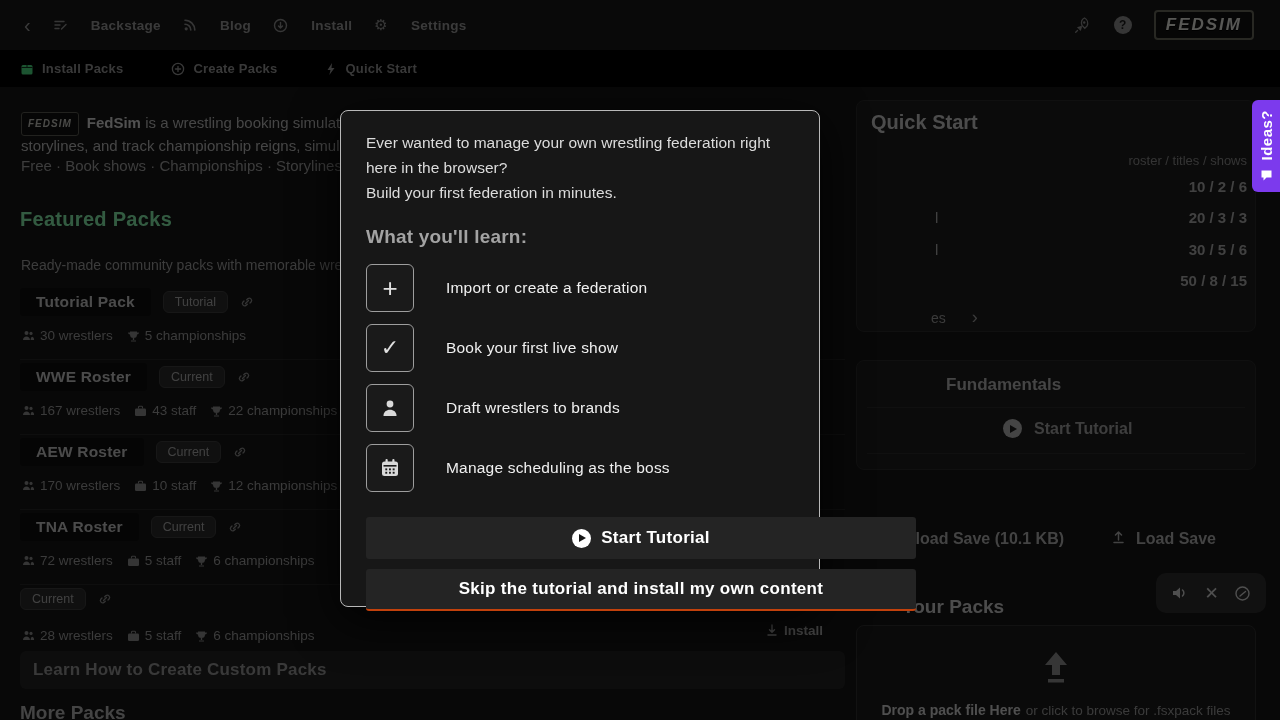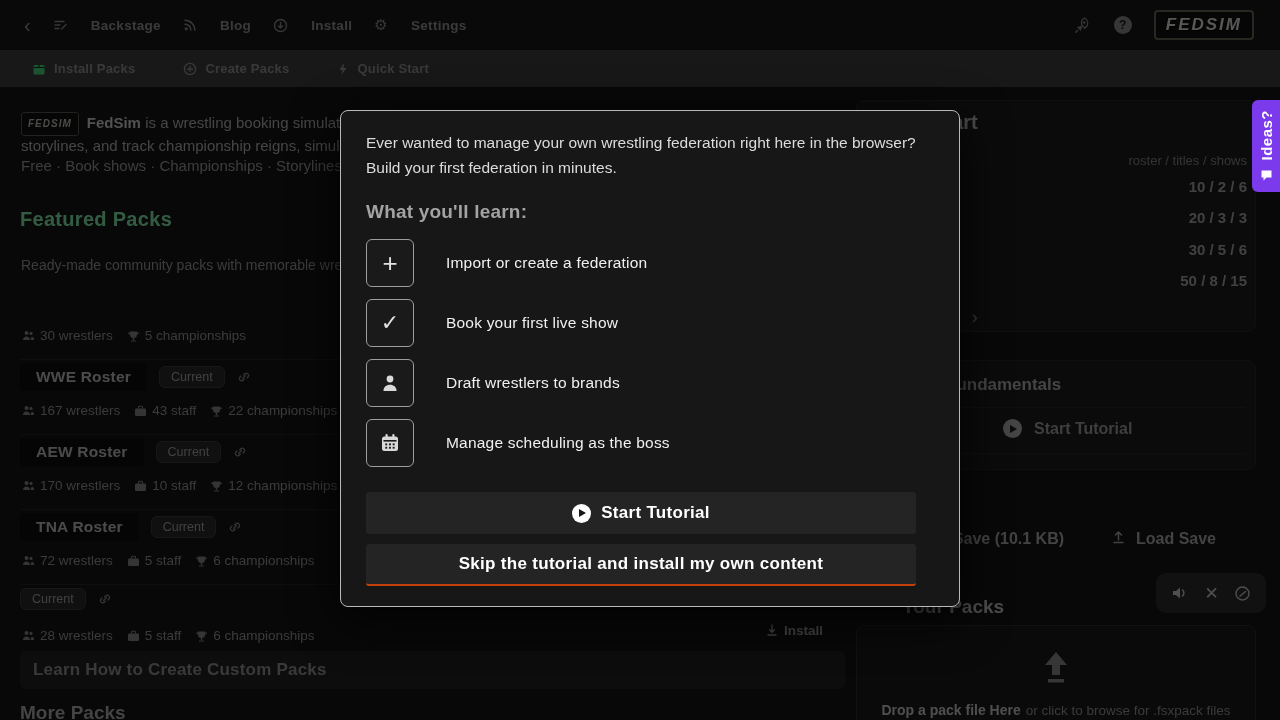--- a/index.html
+++ b/index.html
@@ -11,21 +11,21 @@
   .bg { position:absolute; inset:0; z-index:1; }
 
   .topnav { position:absolute; left:0; top:0; width:1280px; height:50px; background:#1a1a1a; display:flex; align-items:center; }
   .topnav .back { color:#9a9a9a; font-size:20px; margin-left:24px; line-height:1; }
   .nav-item { display:flex; align-items:center; gap:23px; color:#9a9a9a; font-size:13.5px; font-weight:700; letter-spacing:.3px; margin-left:22px; }
   .nav-item svg, .nav-item .uico { color:#8f8f8f; }
   .topnav-right { margin-left:auto; display:flex; align-items:center; gap:22px; margin-right:26px; }
   .circle-q { width:18px; height:18px; border-radius:50%; background:#8f8f8f; color:#1a1a1a; font-size:12px; font-weight:700; display:flex; align-items:center; justify-content:center; }
   .logo-badge { background:#101010; border:2px solid #6b6b5e; border-radius:4px; padding:3px 10px; color:#e6e6e0; font-weight:700; font-style:italic; font-size:17px; letter-spacing:2px; text-shadow:0 1px 0 #000; }
 
-  .subnav { position:absolute; left:0; top:50px; width:1280px; height:37px; background:#404040; display:flex; align-items:center; gap:48px; padding-left:32px; }
+  .subnav { position:absolute; left:0; top:50px; width:1280px; height:37px; background:#000000; display:flex; align-items:center; gap:48px; padding-left:20px; }
   .subtab { display:flex; align-items:center; gap:8px; color:#969696; font-size:13px; font-weight:700; letter-spacing:.2px; }
   .subtab .pkg { color:#4ade80; }
 
   .hero { position:absolute; left:21px; top:112px; width:824px; color:#b8b8b8; font-size:15px; line-height:20px; white-space:nowrap; }
   .hero-badge { display:inline-block; background:#101010; border:1px solid #5a5a52; border-radius:3px; color:#c4c4bd; font-weight:700; font-style:italic; font-size:10px; letter-spacing:1px; padding:1px 6px; margin-right:8px; vertical-align:1px; }
   .hero b { color:#d6d6d6; }
   .hero .tagline { color:#a0a0a0; }
 
   .feat-title { position:absolute; left:20px; top:208px; color:#86efac; font-size:20px; font-weight:700; letter-spacing:.3px; }
   .feat-desc { position:absolute; left:21px; top:257px; color:#9e9e9e; font-size:14px; white-space:nowrap; }
@@ -71,21 +71,21 @@
 
   
   .dim { position:absolute; inset:0; background:rgba(0,0,0,0.62); z-index:5; }
 
   
   .ideas-tab { position:absolute; right:0; top:100px; width:28px; height:92px; background:#7c3aed; border-radius:6px 0 0 6px; z-index:15; display:flex; flex-direction:column; align-items:center; justify-content:center; gap:8px; }
   .ideas-label { writing-mode:vertical-rl; transform:rotate(180deg); color:#fff; font-size:15px; font-weight:700; letter-spacing:.5px; }
   .ideas-tab svg { color:#fff; }
 
   
-  .modal { position:absolute; left:340px; top:110px; width:620px; height:497px; background:#171717; border:1px solid #b9b9b9; border-radius:8px; z-index:20; box-shadow:0 12px 48px rgba(0,0,0,.85); padding:19px 25px; color:#e2e2e2; }
+  .modal { position:absolute; left:340px; top:110px; width:480px; height:497px; background:#171717; border:1px solid #b9b9b9; border-radius:8px; z-index:20; box-shadow:0 12px 48px rgba(0,0,0,.85); padding:19px 25px; color:#e2e2e2; }
   .m-intro { font-size:15.5px; line-height:25px; color:#dcdcdc; }
   .m-learn { margin-top:21px; font-size:19px; font-weight:700; color:#a3a3a3; letter-spacing:.2px; }
   .m-item { display:flex; align-items:center; gap:32px; margin-top:12px; }
   .m-ibox { width:48px; height:48px; border:1px solid #9e9e9e; border-radius:6px; display:flex; align-items:center; justify-content:center; color:#e0e0e0; background:#1a1a1a; flex:none; }
   .m-ibox .glyph { font-size:24px; line-height:1; color:#e0e0e0; }
   .m-label { font-size:15.5px; color:#f0f0f0; letter-spacing:.2px; }
   .m-btn { width:550px; height:42px; background:#242424; border:none; border-radius:3px; color:#fff; font-family:inherit; font-size:17px; font-weight:700; letter-spacing:.3px; display:flex; align-items:center; justify-content:center; gap:10px; }
   .m-btn.start { margin-top:25px; }
   .m-btn.skip { margin-top:10px; border-bottom:2px solid #c2410c; }
   .play-circ { width:19px; height:19px; border-radius:50%; background:#fff; display:flex; align-items:center; justify-content:center; }
@@ -163,20 +163,27 @@
     <div class="hero">
       <div><span class="hero-badge">FEDSIM</span><b>FedSim</b><span> is a wrestling booking simulator where</span></div>
       <div>storylines, and track championship reigns, simulate drea</div>
       <div class="tagline">Free · Book shows · Championships · Storylines · Stat</div>
     </div>
 
     <div class="feat-title">Featured Packs</div>
     <div class="feat-desc">Ready-made community packs with memorable wrestli</div>
 
     <div class="pack-row" style="top:285px;">
+      <div class="pack-line1">
+        <span class="pack-name">Tutorial Pack</span>
+        <span class="pack-badge">Tutorial</span>
+        <svg class="link-ico" width="14" height="14" viewBox="0 0 14 14">
+            <path d="M5.5 8.5 8.5 5.5M4 6 2.8 7.2a2.3 2.3 0 0 0 3.2 3.2L7.3 9.2M10 8l1.2-1.2a2.3 2.3 0 0 0-3.2-3.2L6.7 4.8" stroke="currentColor" stroke-width="1.3" fill="none" stroke-linecap="round"></path>
+          </svg>
+      </div>
       <div class="pack-stats">
         <span class="stat">
             <svg width="13" height="11" viewBox="0 0 13 11">
               <circle cx="4.5" cy="3" r="2" fill="currentColor"></circle>
               <circle cx="9" cy="3.4" r="1.6" fill="currentColor"></circle>
               <path d="M1 10c0-2.2 1.6-3.6 3.5-3.6S8 7.8 8 10H1zM8.6 10c0-1.4.5-2.6 1.5-3.2 1.3.3 2 1.6 2 3.2H8.6z" fill="currentColor"></path>
             </svg>
             <span>30 wrestlers</span>
           </span>
         <span class="stat">

